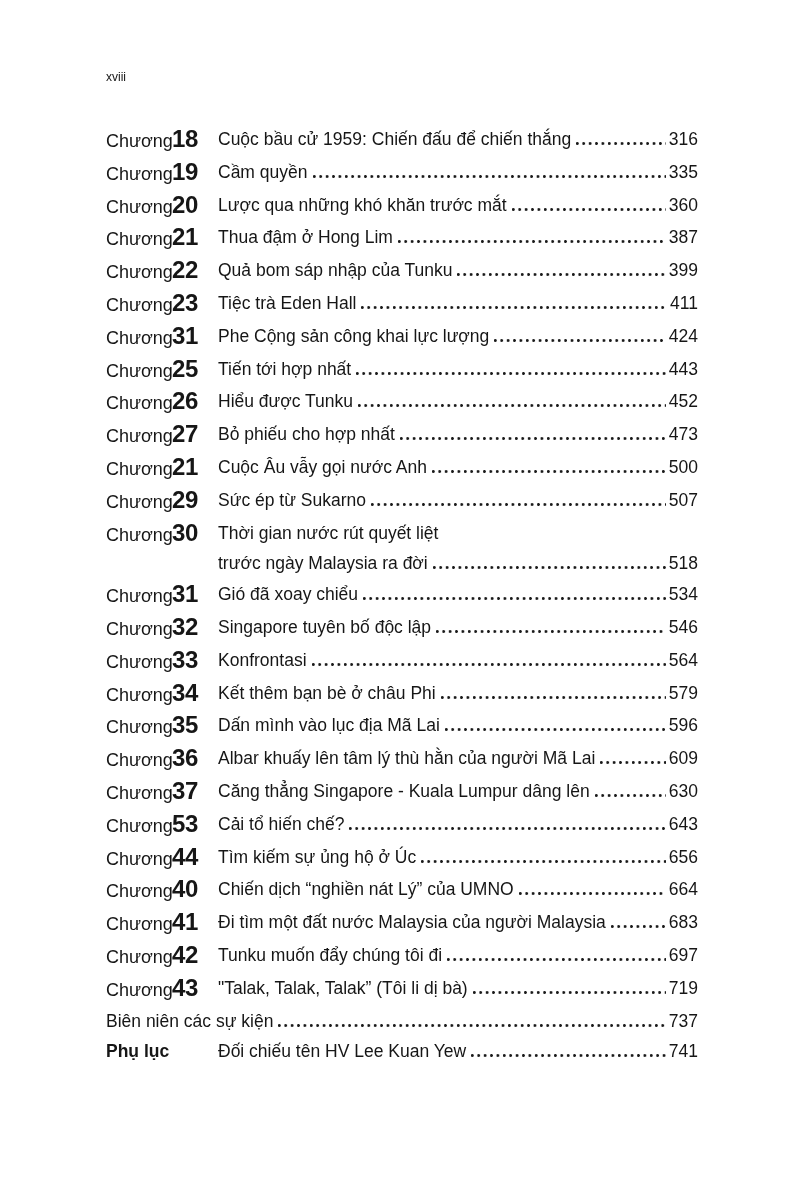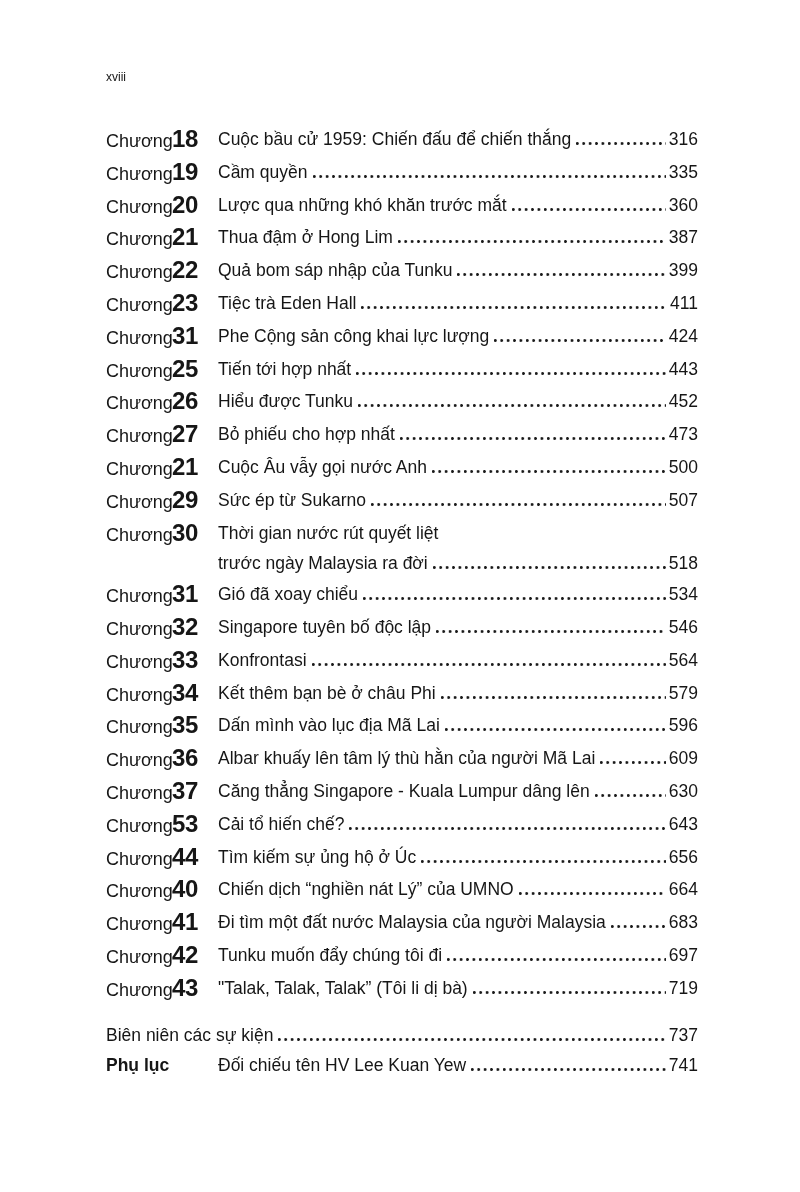--- a/index.html
+++ b/index.html
@@ -40,21 +40,21 @@
     flex: 1;
     min-width: 12px;
     height: 3px;
     margin: 0 3px 0 5px;
     background-image: radial-gradient(circle at 1.3px 1.5px, #1a1a1a 1.15px, transparent 1.65px);
     background-size: 6.4px 3px;
     background-repeat: repeat-x;
     background-position: left bottom;
   }
   .pagenum { white-space: nowrap; }
-  .backmatter { margin-top: 14px; }
+  .backmatter { }
   .bold-label { font-weight: bold; font-size: 17.5px; }
 </style>
 </head>
 <body>
 
 <div class="page">
   <div class="folio">xviii</div>
 
   <div class="toc">
   <div class="row">

